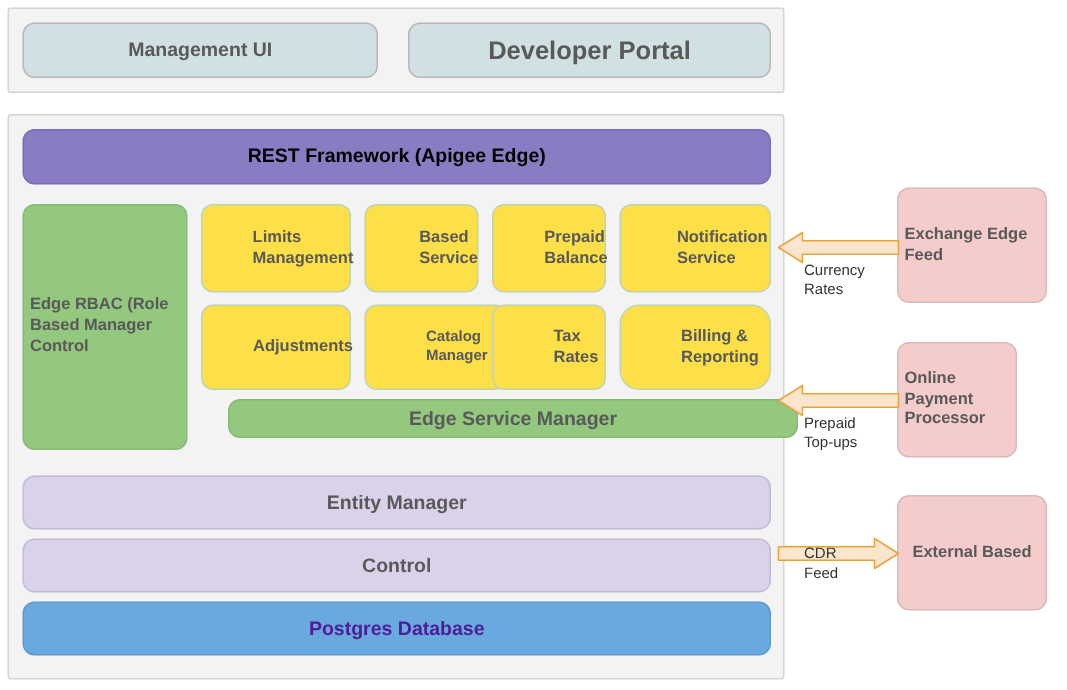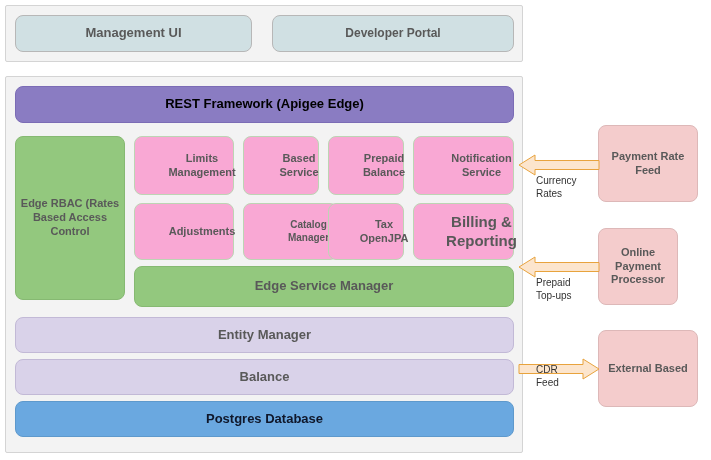--- a/index.html
+++ b/index.html
@@ -27,33 +27,33 @@
 
   
   .node {
     position: absolute;
     box-sizing: border-box;
     border: 1px solid #b7b7b7;
     border-radius: 8px;
     display: flex;
     align-items: center;
     justify-content: center;
-    text-align: center;
+    text-align: left;
     font-weight: bold;
     line-height: 1.25;
     color: #595959;
     padding: 2px 4px;
   }
 
   .node.teal   { background: #d0e0e3; }
   .node.purple { background: #8a7cc2; color: #000000; border-color: #7b6cb5; }
   .node.green  { background: #93c87e; border-color: #86b972; }
-  .node.palegreen { background: #f9a8d4; border-color: #bdd4b4; padding-left: 40px; }
+  .node.palegreen { background: #fde047; border-color: #bdd4b4; padding-left: 40px; }
   .node.lavender  { background: #d9d2e9; border-color: #c2b9d6; }
-  .node.blue   { background: #6aa8e0; color: #0f172a; border-color: #5e99cc; }
+  .node.blue   { background: #6aa8e0; color: #4c1d95; border-color: #5e99cc; }
   .node.pink   { background: #f4cccc; border-color: #ddb8b8; }
 
   
   .arrow {
     position: absolute;
   }
   .arrow svg { display: block; overflow: visible; }
 
   .arrow-label {
     position: absolute;
@@ -68,33 +68,33 @@
 </head>
 <body>
 
 <div class="panel" style="left:5px; top:5px; width:518px; height:57px;">
 </div>
 
 <div class="node teal" style="left:15px; top:15px; width:237px; height:37px; font-size:13px;">
   <span>Management UI</span>
 </div>
 
-<div class="node teal" style="left:272px; top:15px; width:242px; height:37px; font-size:12px;">
+<div class="node teal" style="left:272px; top:15px; width:242px; height:37px; font-size:17px;">
   <span>Developer Portal</span>
 </div>
 
 <div class="panel" style="left:5px; top:76px; width:518px; height:377px;">
 </div>
 
 <div class="node purple" style="left:15px; top:86px; width:499px; height:37px; font-size:13px;">
   <span>REST Framework (Apigee Edge)</span>
 </div>
 
 <div class="node green" style="left:15px; top:136px; width:110px; height:164px; font-size:11px;">
-  <span>Edge RBAC (Rates Based Access Control</span>
+  <span>Edge RBAC (Role Based Manager Control</span>
 </div>
 
 <div class="node palegreen" style="left:134px; top:136px; width:100px; height:59px; font-size:11px;">
   <span>Limits Management</span>
 </div>
 <div class="node palegreen" style="left:243px; top:136px; width:76px; height:59px; font-size:11px;">
   <span>Based Service</span>
 </div>
 <div class="node palegreen" style="left:328px; top:136px; width:76px; height:59px; font-size:11px;">
   <span>Prepaid Balance</span>
@@ -103,42 +103,42 @@
   <span>Notification Service</span>
 </div>
 
 <div class="node palegreen" style="left:134px; top:203px; width:100px; height:57px; font-size:11px;">
   <span>Adjustments</span>
 </div>
 <div class="node palegreen" style="left:243px; top:203px; width:95px; height:57px; font-size:10px;">
   <span>Catalog Manager</span>
 </div>
 <div class="node palegreen" style="left:328px; top:203px; width:76px; height:57px; font-size:11px;">
-  <span>Tax OpenJPA</span>
+  <span>Tax Rates</span>
 </div>
-<div class="node palegreen" style="left:413px; top:203px; width:101px; height:57px; font-size:15px;">
+<div class="node palegreen" style="left:413px; top:203px; width:101px; height:57px; font-size:11px;border-radius:13px;">
   <span>Billing &amp; Reporting</span>
 </div>
 
-<div class="node green" style="left:134px; top:266px; width:380px; height:41px; font-size:13px;">
+<div class="node green" style="left:152px; top:266px; width:380px; height:26px; font-size:13px;">
   <span>Edge Service Manager</span>
 </div>
 
 <div class="node lavender" style="left:15px; top:317px; width:499px; height:36px; font-size:13px;">
   <span>Entity Manager</span>
 </div>
 <div class="node lavender" style="left:15px; top:359px; width:499px; height:36px; font-size:13px;">
-  <span>Balance</span>
+  <span>Control</span>
 </div>
 <div class="node blue" style="left:15px; top:401px; width:499px; height:36px; font-size:13px;">
   <span>Postgres Database</span>
 </div>
 
 <div class="node pink" style="left:598px; top:125px; width:100px; height:77px; font-size:11px;">
-  <span>Payment Rate Feed</span>
+  <span>Exchange Edge Feed</span>
 </div>
 <div class="arrow" style="left:519px; top:153px;">
   <svg width="80" height="24" viewBox="0 0 80 24">
     <path d="M0,12 L16,2 L16,7.5 L80,7.5 L80,16.5 L16,16.5 L16,22 Z" fill="#fce5cd" stroke="#e8a33d" stroke-width="1" stroke-linejoin="round"></path>
   </svg>
 </div>
 <div class="arrow-label" style="left:536px; top:175px; width:70px;">Currency
 Rates</div>
 
 <div class="node pink" style="left:598px; top:228px; width:80px; height:77px; font-size:11px;">

